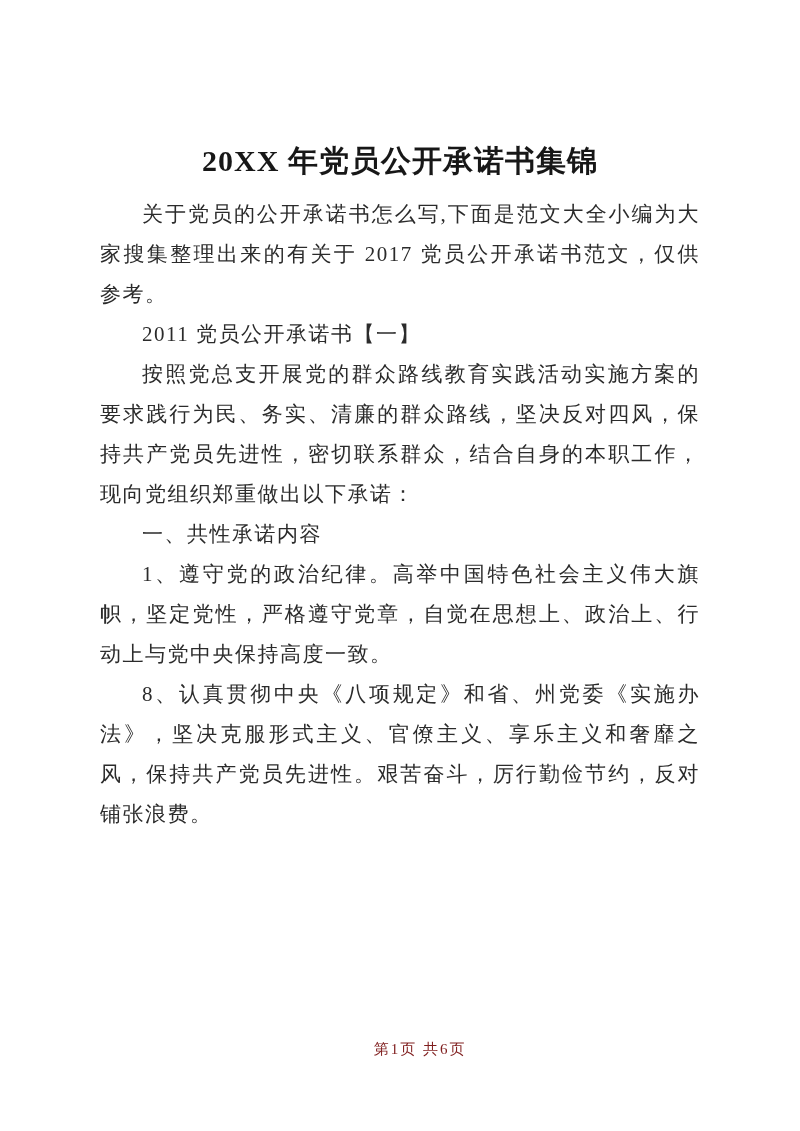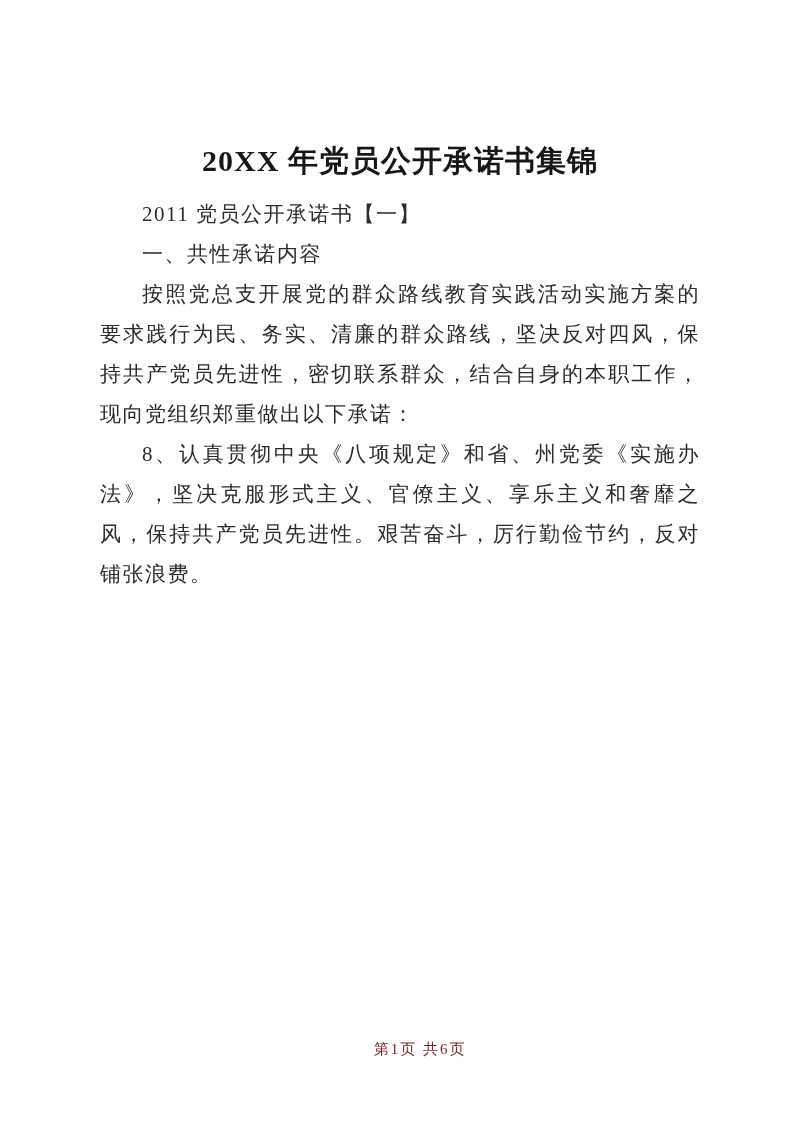--- a/index.html
+++ b/index.html
@@ -58,22 +58,24 @@
     letter-spacing: 2px;
     color: #7f1d1d;
   }
 </style>
 </head>
 <body>
 
 <div class="page">
   <div class="content">
     <h1 class="doc-title">20XX 年党员公开承诺书集锦</h1>
+    <p class="para">关于党员的公开承诺书怎么写,下面是范文大全小编为大家搜集整理出来的有关于 2017 党员公开承诺书范文，仅供参考。</p>
     <p class="para">2011 党员公开承诺书【一】</p>
+    <p class="para">按照党总支开展党的群众路线教育实践活动实施方案的要求践行为民、务实、清廉的群众路线，坚决反对四风，保持共产党员先进性，密切联系群众，结合自身的本职工作，现向党组织郑重做出以下承诺：</p>
     <p class="para">一、共性承诺内容</p>
-    <p class="para">按照党总支开展党的群众路线教育实践活动实施方案的要求践行为民、务实、清廉的群众路线，坚决反对四风，保持共产党员先进性，密切联系群众，结合自身的本职工作，现向党组织郑重做出以下承诺：</p>
+    <p class="para">1、遵守党的政治纪律。高举中国特色社会主义伟大旗帜，坚定党性，严格遵守党章，自觉在思想上、政治上、行动上与党中央保持高度一致。</p>
     <p class="para">8、认真贯彻中央《八项规定》和省、州党委《实施办法》，坚决克服形式主义、官僚主义、享乐主义和奢靡之风，保持共产党员先进性。艰苦奋斗，厉行勤俭节约，反对铺张浪费。</p>
   </div>
 
   <div class="footer">
     <span>第1页 共6页</span>
   </div>
 </div>
 
 </body></html>

